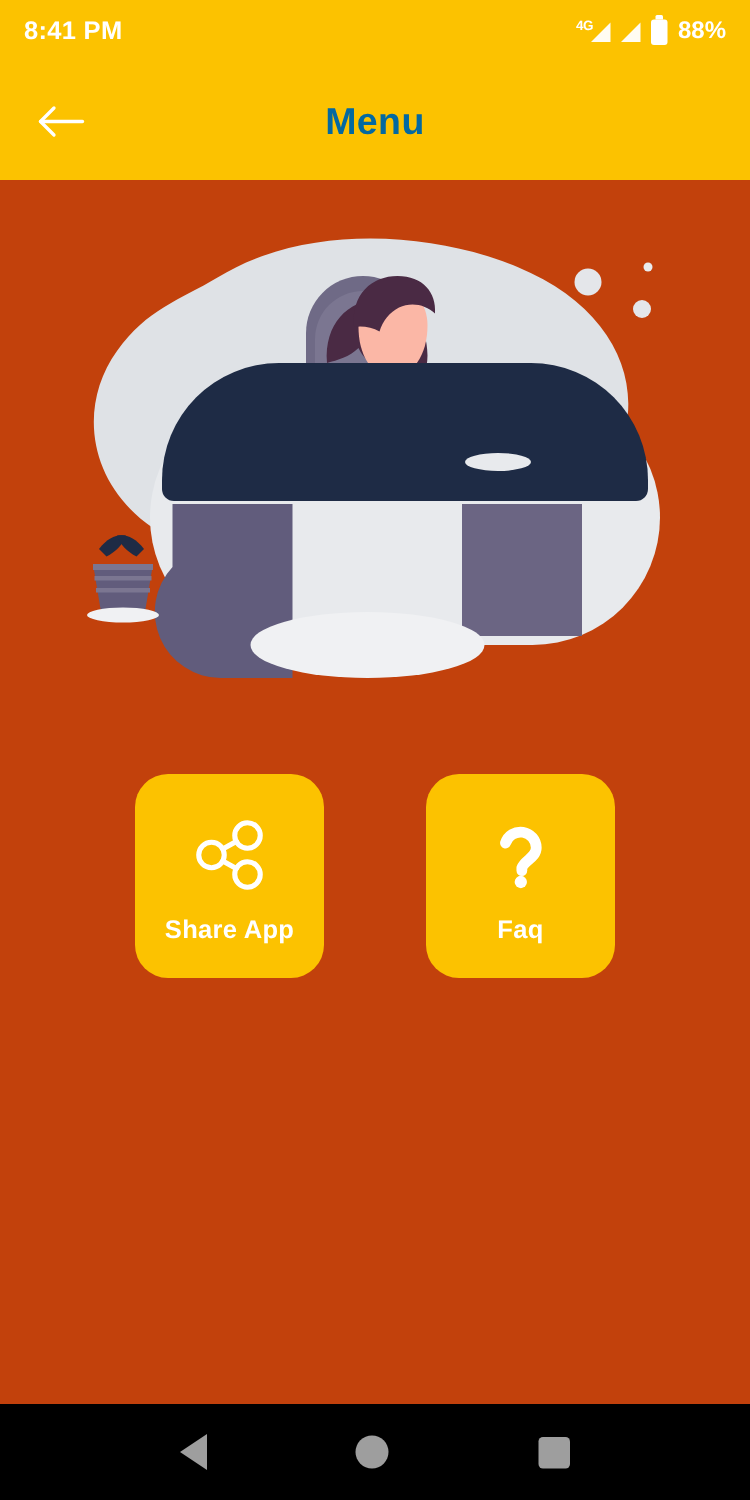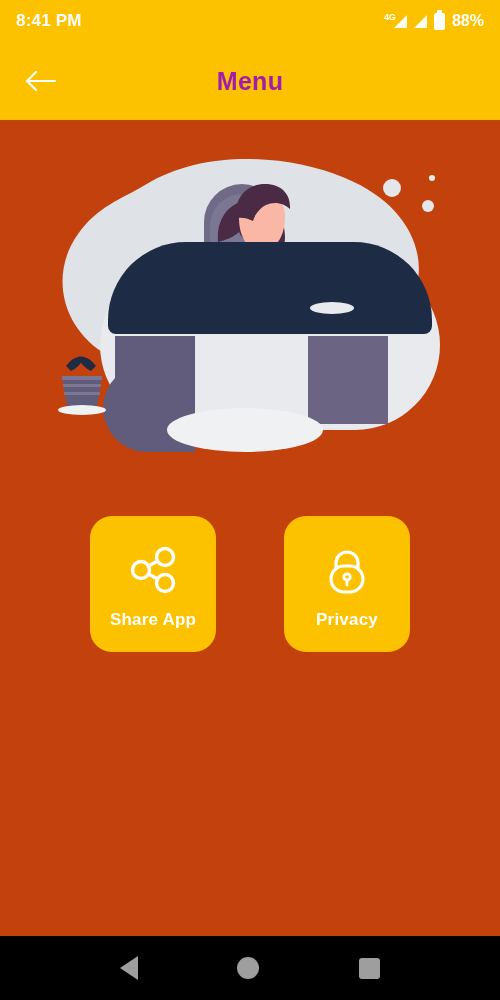--- a/index.html
+++ b/index.html
@@ -71,21 +71,21 @@
   .back-btn {
     width:54px; height:54px;
     margin-left:14px;
     display:flex; align-items:center; justify-content:center;
     cursor:pointer;
   }
   .appbar-title {
     position:absolute; left:0; right:0;
     text-align:center;
     font-size:25px; font-weight:bold;
-    color:#a21caf;
+    color:#0369a1;
     letter-spacing:.3px;
     pointer-events:none;
   }
 
   
   .content {
     flex:1 1 auto;
     background:#c2410c;
     position:relative;
     display:flex; flex-direction:column;
@@ -270,32 +270,30 @@
           <svg width="52" height="52" viewBox="0 0 52 52">
             <circle cx="14" cy="26" r="8.5" fill="none" stroke="#ffffff" stroke-width="3.4"></circle>
             <circle cx="38" cy="13" r="8.5" fill="none" stroke="#ffffff" stroke-width="3.4"></circle>
             <circle cx="38" cy="39" r="8.5" fill="none" stroke="#ffffff" stroke-width="3.4"></circle>
             <path d="M21.5 22 L30.5 17 M21.5 30 L30.5 35" stroke="#ffffff" stroke-width="3.4" stroke-linecap="round"></path>
           </svg>
         </span>
         <span class="tile-label">Share App</span>
       </div>
 
-
       <div class="tile">
         <span class="tile-icon">
           <svg width="52" height="52" viewBox="0 0 52 52">
-            <path d="M15 24 v-5 a11 11 0 0 1 22 0 v5" fill="none" stroke="#ffffff" stroke-width="3.2" stroke-linecap="round"></path>
-            <rect x="10" y="22" width="32" height="26" rx="13" fill="none" stroke="#ffffff" stroke-width="3.2"></rect>
-            <circle cx="26" cy="33" r="3.2" fill="none" stroke="#ffffff" stroke-width="2.8"></circle>
-            <path d="M26 36 v5" stroke="#ffffff" stroke-width="2.8" stroke-linecap="round"></path>
+            <path d="M16 18 a10.5 10.5 0 0 1 20.5 3.2 c0 6.5 -8 8.3 -9.6 13.4 v1.8" fill="none" stroke="#ffffff" stroke-width="7.2" stroke-linecap="round" stroke-linejoin="round"></path>
+            <circle cx="26.2" cy="44" r="4.1" fill="#ffffff"></circle>
           </svg>
         </span>
-        <span class="tile-label">Privacy</span>
+        <span class="tile-label">Faq</span>
       </div>
+
 
 
     </div>
   </div>
 
   <div class="navbar">
     <span class="nav-back"></span>
     <span class="nav-home"></span>
     <span class="nav-recent"></span>
   </div>

